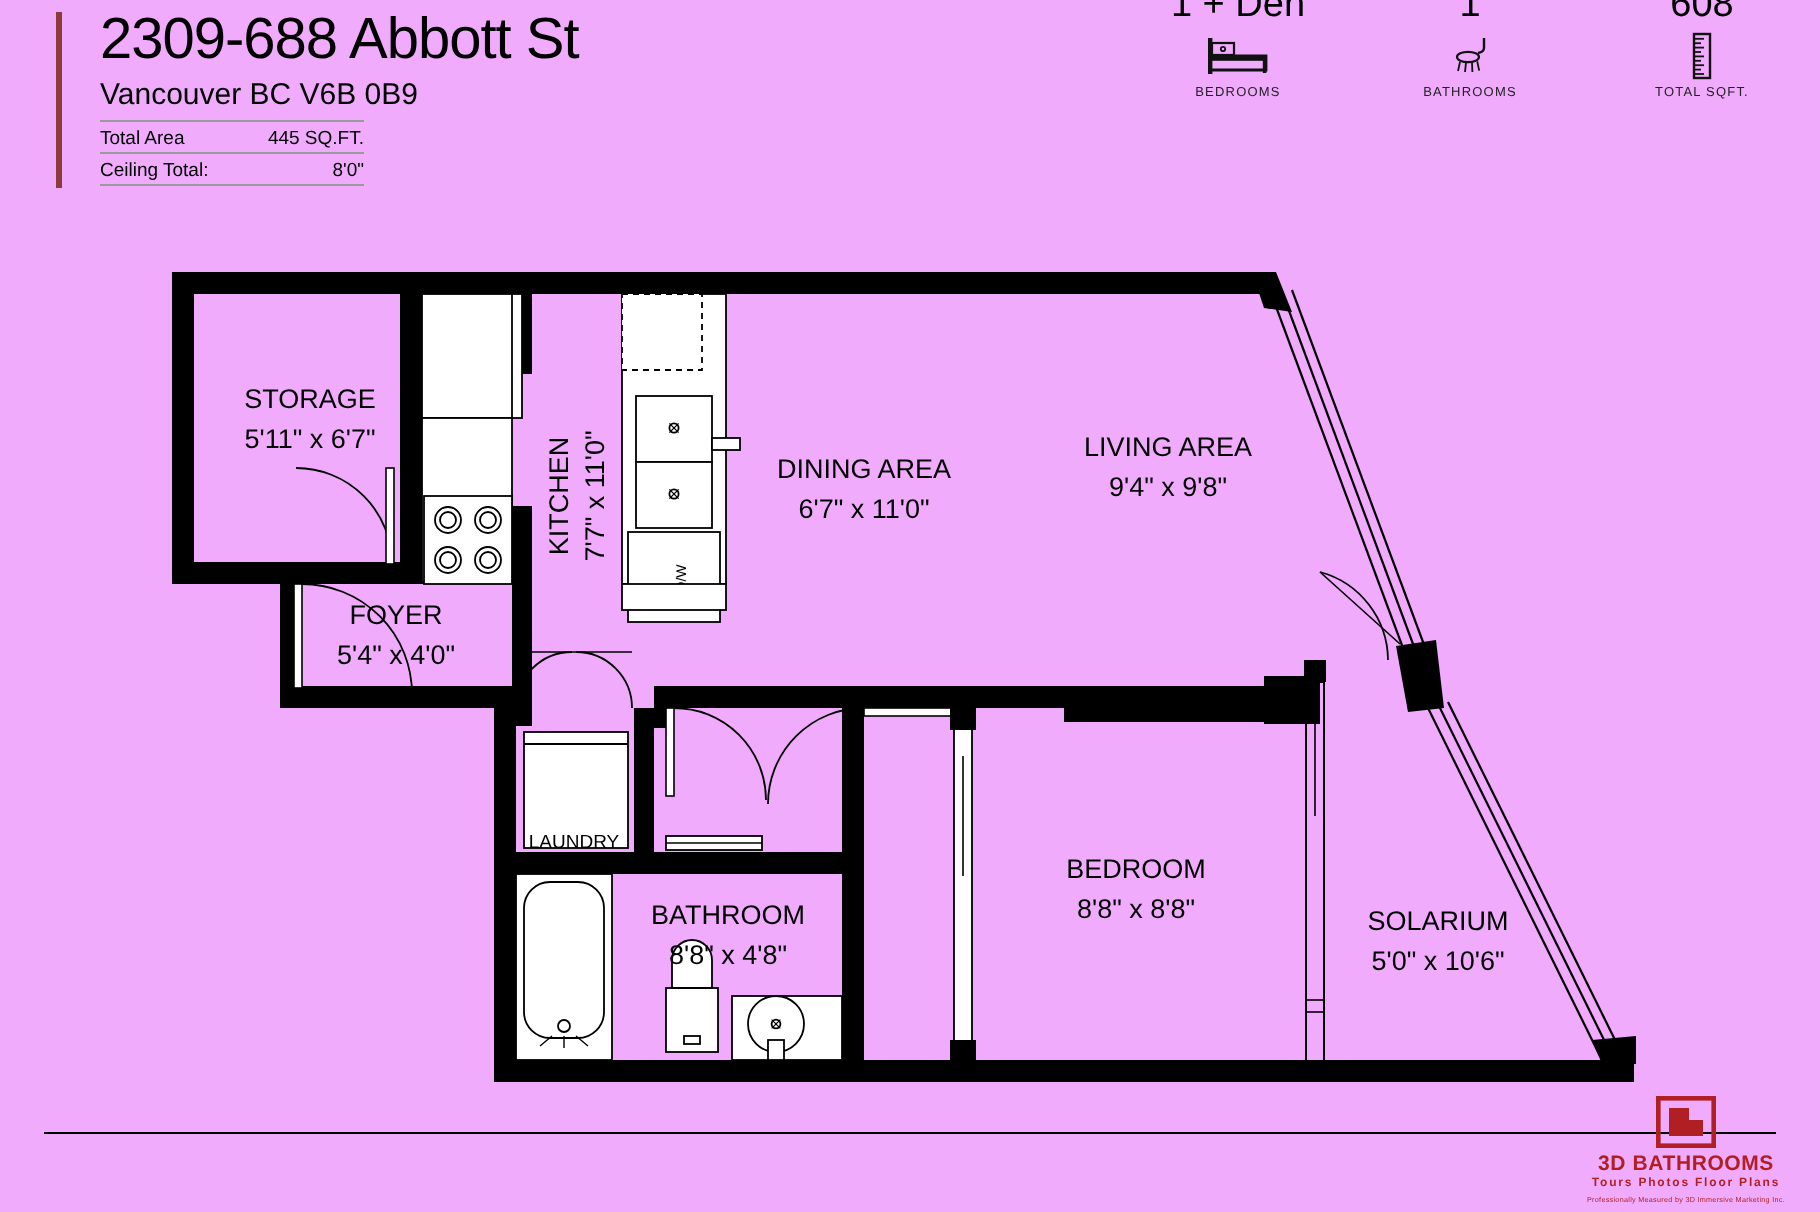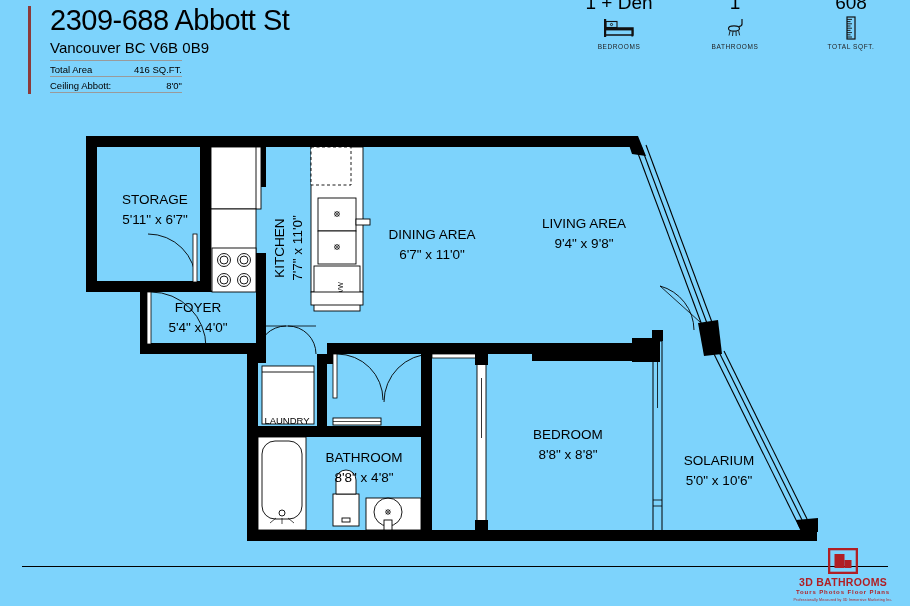--- a/index.html
+++ b/index.html
@@ -9,21 +9,21 @@
     background: #ffffff;
   }
   body {
     font-family: "Liberation Sans", sans-serif;
     color: #000000;
   }
   #page {
     position: relative;
     width: 910px;
     height: 606px;
-    background: #7dd3fc;
+    background: #f0abfc;
     overflow: hidden;
   }
 
   
   #header-accent-bar {
     position: absolute;
     left: 28px;
     top: 6px;
     width: 3px;
     height: 88px;
@@ -187,24 +187,24 @@
 <div id="page">
 
   <div id="header-accent-bar"></div>
 
   <div id="header-block">
     <div id="title">2309-688 Abbott St</div>
     <div id="subtitle">Vancouver BC V6B 0B9</div>
 
     <div class="spec-row">
       <span class="spec-label">Total Area</span>
-      <span class="spec-value">416 SQ.FT.</span>
+      <span class="spec-value">445 SQ.FT.</span>
     </div>
     <div class="spec-row">
-      <span class="spec-label">Ceiling Abbott:</span>
+      <span class="spec-label">Ceiling Total:</span>
       <span class="spec-value">8'0"</span>
     </div>
   </div>
 
   <div id="stats">
 
     <div class="stat">
       <div class="stat-value">1 + Den</div>
       <div class="stat-icon">
         <svg width="34" height="22" viewBox="0 0 34 22">

